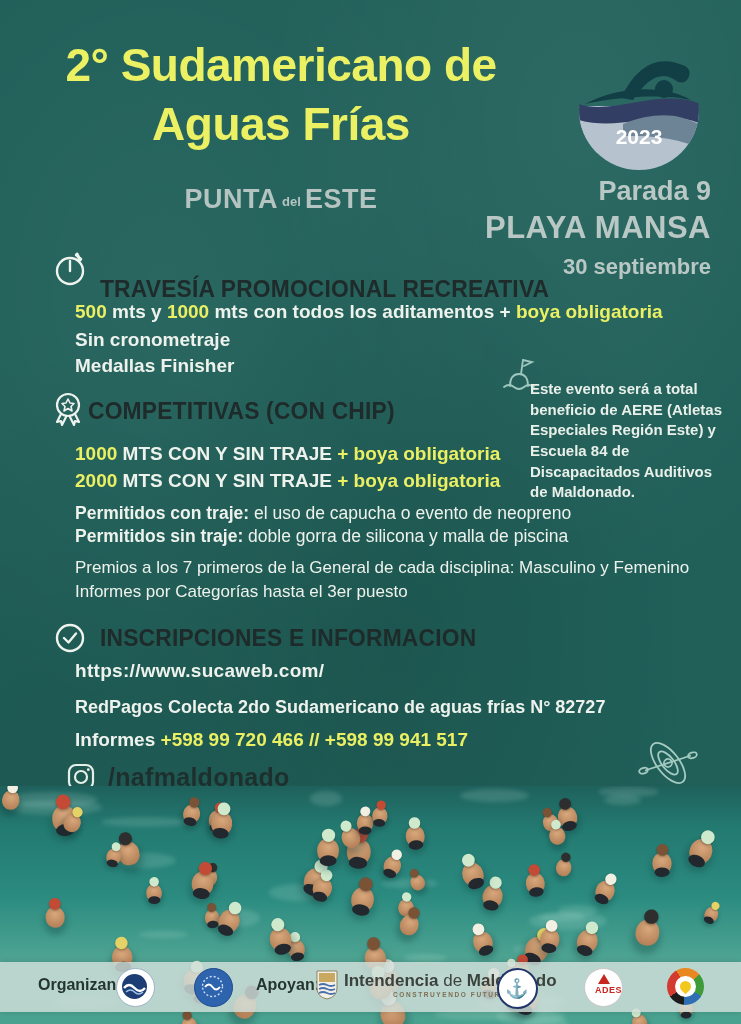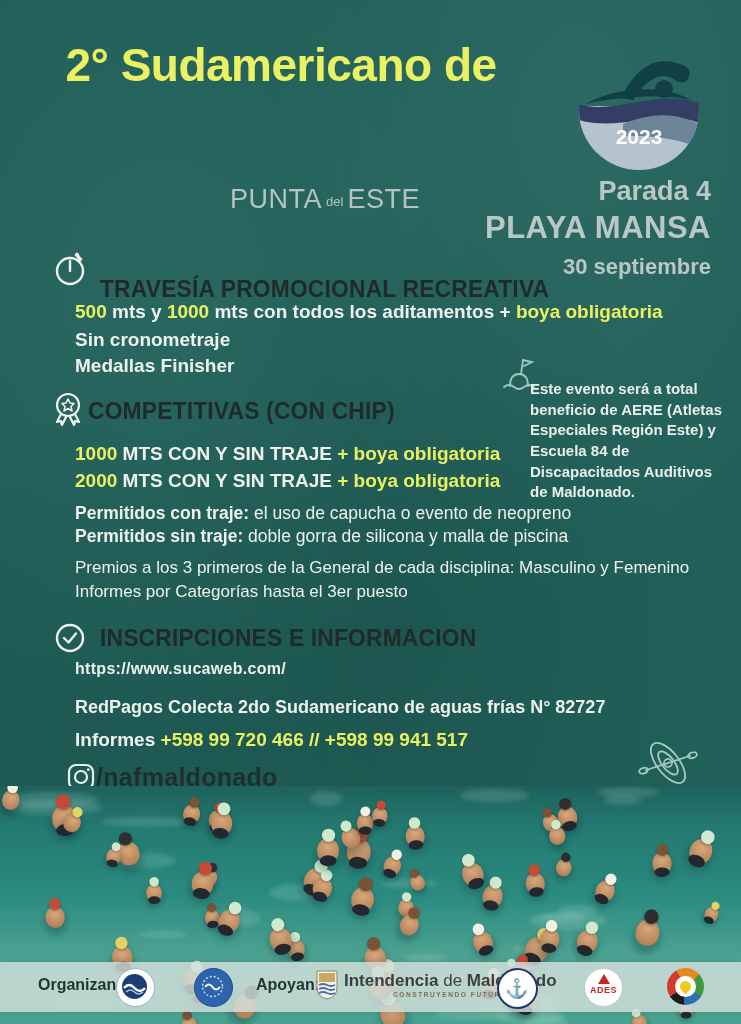--- a/index.html
+++ b/index.html
@@ -7,41 +7,41 @@
     background:
       radial-gradient(at 22% 28%, rgba(255,255,255,0.045), transparent 42%),
       radial-gradient(at 78% 12%, rgba(255,255,255,0.06), transparent 38%),
       radial-gradient(at 55% 62%, rgba(0,0,0,0.10), transparent 50%),
       radial-gradient(at 10% 75%, rgba(0,0,0,0.08), transparent 40%),
       #206059;}
   .abs{position:absolute;}
   
   #title-block{left:0;top:36px;width:562px;text-align:center;color:#ecf163;font-weight:bold;
     font-size:46px;line-height:1.28;letter-spacing:-0.5px;}
-  #punta-brand{left:0;top:184px;width:562px;text-align:center;color:#b5c4c1;font-weight:normal;margin-left:44px;}
+  #punta-brand{left:0;top:184px;width:562px;text-align:center;color:#b5c4c1;font-weight:bold;}
   #punta-brand .big{font-size:27px;letter-spacing:0.5px;}
   #punta-brand .small{font-size:13px;margin:0 4px;position:relative;top:-2px;}
   #event-info{right:30px;top:176px;text-align:right;color:#b9c8c5;font-weight:bold;}
   #event-info .parada{font-size:27px;}
   #event-info .playa{font-size:31px;margin-top:3px;letter-spacing:0.5px;}
   #event-info .fecha{font-size:22px;margin-top:8px;}
   
   #swim-logo{left:563px;top:40px;width:152px;height:132px;}
   
   .sec-head{color:#1e2b2a;font-weight:bold;font-size:24px;letter-spacing:0.2px;}
   .sec-head .cond{display:inline-block;transform:scaleX(0.95);transform-origin:left center;}
   .w{color:#eef2ec;} .y{color:#ebf063;}
   .bline{font-weight:bold;font-size:19px;line-height:26px;}
   .mline{font-size:17.5px;line-height:24px;color:#eef2ec;}
   .rline{font-size:17px;line-height:24px;color:#eef2ec;font-weight:normal;}
   #beneficio{left:530px;top:379px;width:198px;color:#e9efe9;font-weight:bold;font-size:15px;line-height:1.38;}
-  #url-line{left:75px;top:660px;font-weight:bold;font-size:16px;color:#eef2ec;letter-spacing:0.3px;}
+  #url-line{left:75px;top:660px;font-weight:bold;font-size:19px;color:#eef2ec;letter-spacing:0.3px;}
   #redpagos-line{left:75px;top:697px;font-weight:bold;font-size:18px;color:#eef2ec;}
   #informes-line{left:75px;top:729px;font-weight:bold;font-size:19px;}
-  #insta-line{left:66px;top:760px;height:34px;display:flex;align-items:center;}
+  #insta-line{left:66px;top:760px;height:34px;display:flex;align-items:center;gap:12px;}
   #insta-handle{font-weight:bold;font-size:25px;color:#1e302e;letter-spacing:0.3px;}
   a{text-decoration:none;color:inherit;cursor:pointer;}
   
   #photo-strip{left:0;top:786px;width:741px;height:238px;overflow:hidden;
     background:linear-gradient(180deg,#1f615c 0px,#237a71 42px,#2b8b80 110px,#51a694 178px,#49a28f 238px);}
   .person{position:absolute;width:24px;height:34px;}
   .p-shadow{position:absolute;left:1px;top:11px;width:22px;height:25px;border-radius:50%;background:rgba(8,45,45,.28);filter:blur(3px);}
   .p-body{position:absolute;left:3px;top:9px;width:18px;height:20px;border-radius:50% 50% 46% 46%;
     background:radial-gradient(circle at 50% 35%, #d8a87c, #ab764e);}
   .p-trunks{position:absolute;left:5px;top:23px;width:14px;height:9px;border-radius:50%;background:#23282e;}
@@ -58,20 +58,21 @@
   #intendencia-text .l2{font-size:6.5px;letter-spacing:1.6px;color:#7d6f52;text-align:center;margin-top:2px;font-weight:bold;}
   svg{display:block;}
 </style>
 </head>
 <body>
 
 <div id="poster">
 
   <div class="abs" id="title-block">
     <div>2° Sudamericano de</div>
+    <div>Aguas Frías</div>
   </div>
 
   <div class="abs" id="swim-logo">
     <svg width="152" height="132" viewBox="0 0 152 132">
       <defs>
           <clipPath id="bowlclip">
             <circle cx="76" cy="70" r="60"></circle>
           </clipPath>
         </defs>
       <g clip-path="url(#bowlclip)">
@@ -87,21 +88,21 @@
         <circle cx="101" cy="49" r="9"></circle>
       </g>
     </svg>
   </div>
 
   <div class="abs" id="punta-brand">
     <span class="big">PUNTA</span><span class="small">del</span><span class="big">ESTE</span>
   </div>
 
   <div class="abs" id="event-info">
-    <div class="parada">Parada 4</div>
+    <div class="parada">Parada 9</div>
     <div class="playa">PLAYA MANSA</div>
     <div class="fecha">30 septiembre</div>
   </div>
 
   <div class="abs" style="left:52px;top:250px;">
     <svg width="38" height="38" viewBox="0 0 38 38" fill="none" stroke="#eef3ee" stroke-width="2.4" stroke-linecap="round">
       <circle cx="18" cy="21" r="13"></circle>
       <line x1="18" y1="21" x2="18" y2="11"></line>
       <line x1="24" y1="5" x2="29" y2="9"></line>
       <line x1="25" y1="4" x2="28" y2="10" stroke-width="3"></line>
@@ -144,21 +145,21 @@
   </div>
   <div class="abs bline" style="left:75px;top:468px;">
     <span class="y">2000</span><span class="w"> MTS CON Y SIN TRAJE </span><span class="y">+ boya obligatoria</span>
   </div>
   <div class="abs mline" style="left:75px;top:501px;">
     <b>Permitidos con traje:</b><span> el uso de capucha o evento de neopreno</span>
   </div>
   <div class="abs mline" style="left:75px;top:524px;">
     <b>Permitidos sin traje:</b><span> doble gorra de silicona y malla de piscina</span>
   </div>
-  <div class="abs rline" style="left:75px;top:556px;">Premios a los 3 primeros de la General de cada disciplina: Masculino y Femenino</div>
+  <div class="abs rline" style="left:75px;top:556px;">Premios a los 7 primeros de la General de cada disciplina: Masculino y Femenino</div>
   <div class="abs rline" style="left:75px;top:580px;">Informes por Categorías hasta el 3er puesto</div>
 
   <div class="abs" style="left:52px;top:620px;">
     <svg width="36" height="36" viewBox="0 0 36 36" fill="none" stroke="#eef3ee" stroke-width="2.4" stroke-linecap="round" stroke-linejoin="round">
       <circle cx="18" cy="18" r="13"></circle>
       <path d="M12,18 L16.5,22.5 L24,13.5"></path>
     </svg>
   </div>
   <div class="abs sec-head" style="left:100px;top:624px;">
     <span class="cond">INSCRIPCIONES E INFORMACION</span>
@@ -604,21 +605,21 @@
       </svg>
     </div>
 
     <div id="intendencia-text">
       <div class="l1"><span class="b">Intendencia</span><span> de </span><span class="b">Maldonado</span></div>
       <div class="l2">CONSTRUYENDO FUTURO</div>
     </div>
 
     <div class="logo-circle" style="left:497px;background:#fff;border:2px solid #20366b;display:flex;align-items:center;justify-content:center;color:#20366b;font-size:19px;">⚓</div>
 
-    <div class="logo-circle" style="left:584px;background:#fff;border:1px solid #c7c7c7;text-align:center;">
+    <div class="logo-circle" style="left:584px;background:#fff;border:1px solid #c7c7c7;text-align:right;">
       <div style="width:0;height:0;margin:5px auto 1px;border-left:6px solid transparent;border-right:6px solid transparent;border-bottom:10px solid #c8271f;"></div>
       <div style="font-size:9px;font-weight:bold;color:#c8271f;letter-spacing:0.5px;">ADES</div>
     </div>
 
     <div class="logo-circle" style="left:667px;background:conic-gradient(from -30deg,#e98820 0 22%,#3f9b3a 22% 42%,#2e6fb4 42% 60%,#1c1c1c 60% 74%,#d33b2f 74% 100%);display:flex;align-items:center;justify-content:center;">
       <div style="width:21px;height:21px;border-radius:50%;background:#fff;display:flex;align-items:center;justify-content:center;">
         <div style="width:11px;height:11px;border-radius:50% 50% 50% 0;transform:rotate(-45deg);background:#f3c81d;"></div>
       </div>
     </div>
   </div>

